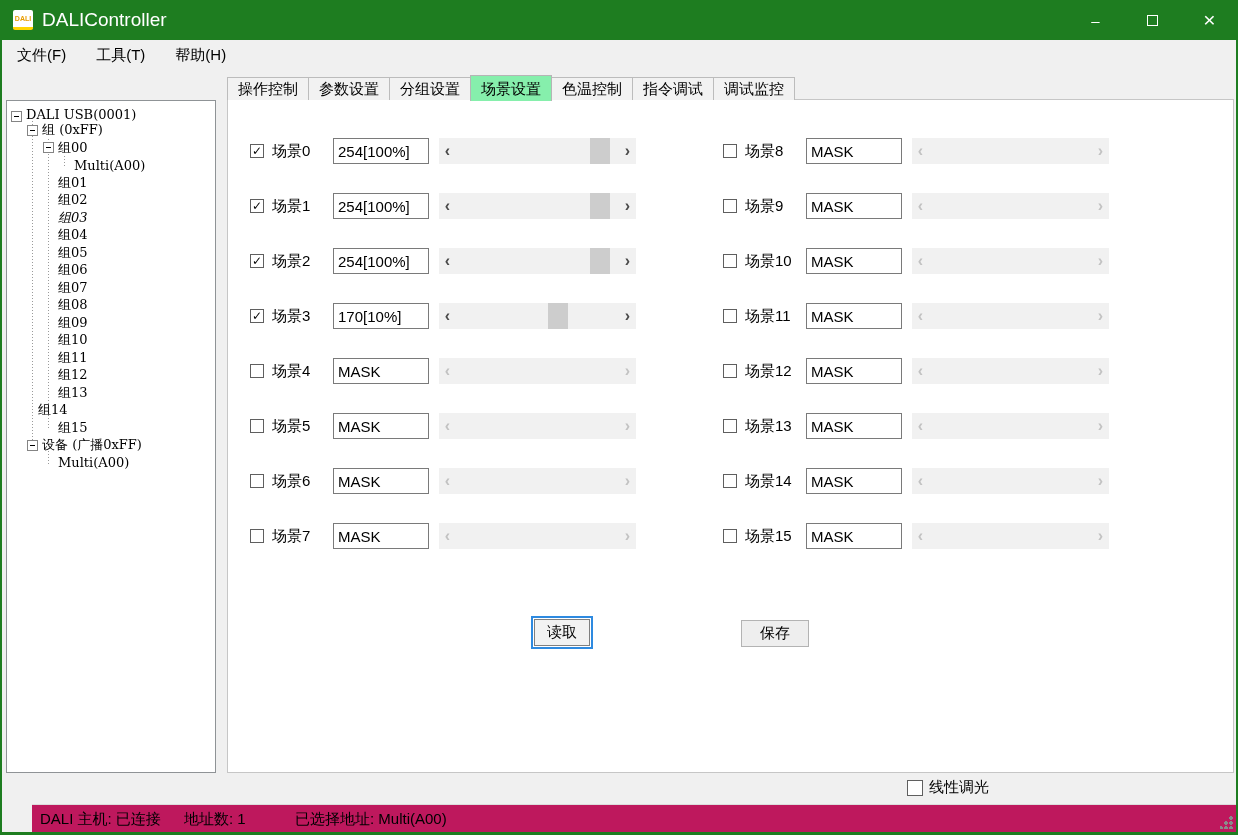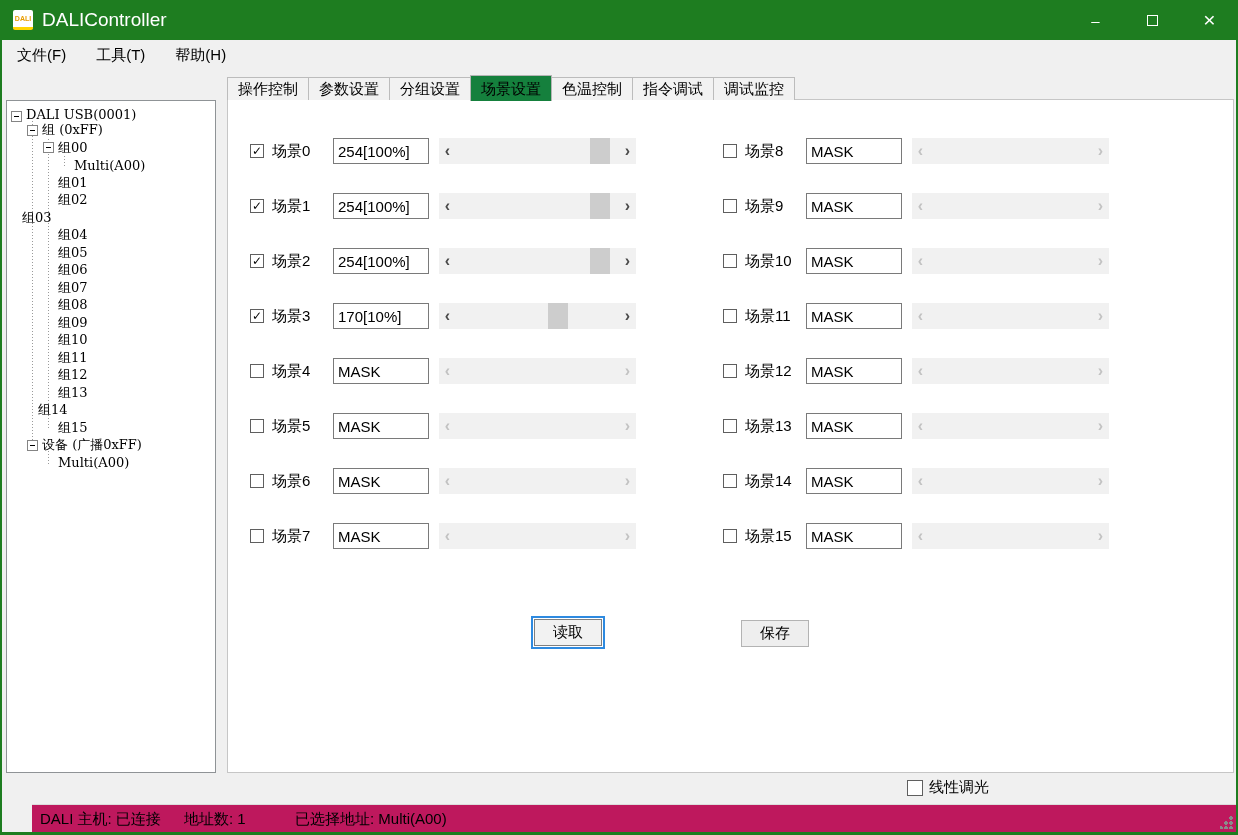--- a/index.html
+++ b/index.html
@@ -25,21 +25,21 @@
   .win-btn { width:57px; height:40px; color:#fff; display:flex; align-items:center; justify-content:center; font-size:15px; }
   .win-btn .maxbox { width:11px; height:11px; border:1.5px solid #fff; display:block; }
   .win-btn.close { font-size:21px; font-weight:300; }
   
   .menubar { position:absolute; left:0; right:0; top:40px; height:29px; background:#f0f0f0; display:flex; align-items:center; }
   .menu-item { padding:0 15px; font-size:15px; color:#000; line-height:29px; }
   
   .tabstrip { position:absolute; left:225px; top:74px; height:26px; display:flex; align-items:flex-end; z-index:3; }
   .tab { height:23px; line-height:22px; padding:0 10px; font-size:15px; background:#f2f2f2;
          border:1px solid #bcbcbc; border-bottom:none; margin-right:-1px; color:#000; }
-  .tab.active { height:26px; line-height:26px; background:#15803d; position:relative; z-index:4; margin-bottom:-1px;
+  .tab.active { height:26px; line-height:26px; background:#86efac; position:relative; z-index:4; margin-bottom:-1px;
                 border:1px solid #b5b5b5; border-bottom:none; }
   
   .treepanel { position:absolute; left:4px; top:100px; width:210px; height:673px;
                background:#fff; border:1px solid #8f9396; padding-top:3px; overflow:hidden; }
   .tree-row { height:17.5px; display:flex; align-items:center; font-family:"DejaVu Serif","Liberation Serif",serif; font-size:13px; color:#000; white-space:nowrap; position:relative; z-index:2;}
   .expander { width:11px; height:11px; border:1px solid #848484; background:#fff; flex:0 0 11px;
               display:flex; align-items:center; justify-content:center; margin-right:4px; }
   .expander::after { content:""; width:5px; height:1px; background:#000; display:block; }
   .exp-spacer { width:15px; flex:0 0 15px; }
   .vline { position:absolute; width:1px; background-image:repeating-linear-gradient(to bottom,#9a9a9a 0 1px,transparent 1px 3px); z-index:1; }
@@ -56,21 +56,21 @@
                  font-family:"Liberation Sans","DejaVu Sans",sans-serif; color:#000; background:#fff; outline:none; }
   .sbar { width:197px; height:26px; background:#f1f1f1; margin-left:10px; position:relative; }
   .sbar .arr { position:absolute; top:0; width:17px; height:26px; display:flex; align-items:center; justify-content:center;
                font-size:16px; font-weight:bold; color:#4a4a4a; }
   .sbar .arr.left { left:0; } .sbar .arr.right { right:0; }
   .sbar .thumb { position:absolute; top:0; width:20px; height:26px; background:#cdcdcd; }
   .sbar.disabled .arr { color:#c2c2c2; }
   
   .btn { position:absolute; font-size:15px; color:#000; background:#f0f0f0; border:1px solid #b3b3b3;
          display:flex; align-items:center; justify-content:center; }
-  .btn-read { left:306px; top:519px; width:68px; height:27px; border:1px solid #7f7f7f;
+  .btn-read { left:306px; top:519px; width:56px; height:27px; border:1px solid #7f7f7f;
               box-shadow:0 0 0 1px #fff, 0 0 0 3px #2e8ae0; background:#f2f2f2; }
   .btn-save { left:513px; top:520px; width:68px; height:27px; background:#eeeeee; }
   
   .linear-dim { position:absolute; left:905px; top:778px; display:flex; align-items:center; }
   .linear-dim .cb { width:16px; height:16px; flex:0 0 16px; }
   .linear-dim .lbl { font-size:15px; margin-left:6px; color:#000; }
   .statusbar { position:absolute; left:0; right:0; bottom:0; height:28px; background:#be185d; border-top:1px solid #dcdcdc;margin-left:30px; }
   .statusbar span { position:absolute; top:5px; font-size:15px; color:#000; white-space:nowrap; }
   .st-host { left:8px; } .st-count { left:152px; } .st-sel { left:263px; }
   .grip { position:absolute; right:3px; bottom:3px; width:13px; height:13px;
@@ -139,21 +139,21 @@
           <span>Multi(A00)</span>
         </div>
         <div class="tree-row" style="padding-left: 36px;">
           <span class="exp-spacer"></span>
           <span>组01</span>
         </div>
         <div class="tree-row" style="padding-left: 36px;">
           <span class="exp-spacer"></span>
           <span>组02</span>
         </div>
-        <div class="tree-row" style="">
+        <div class="tree-row" style="padding-left: 36px; font-style: italic;">
           <span class="exp-spacer"></span>
           <span>组03</span>
         </div>
         <div class="tree-row" style="padding-left: 36px;">
           <span class="exp-spacer"></span>
           <span>组04</span>
         </div>
         <div class="tree-row" style="padding-left: 36px;">
           <span class="exp-spacer"></span>
           <span>组05</span>

